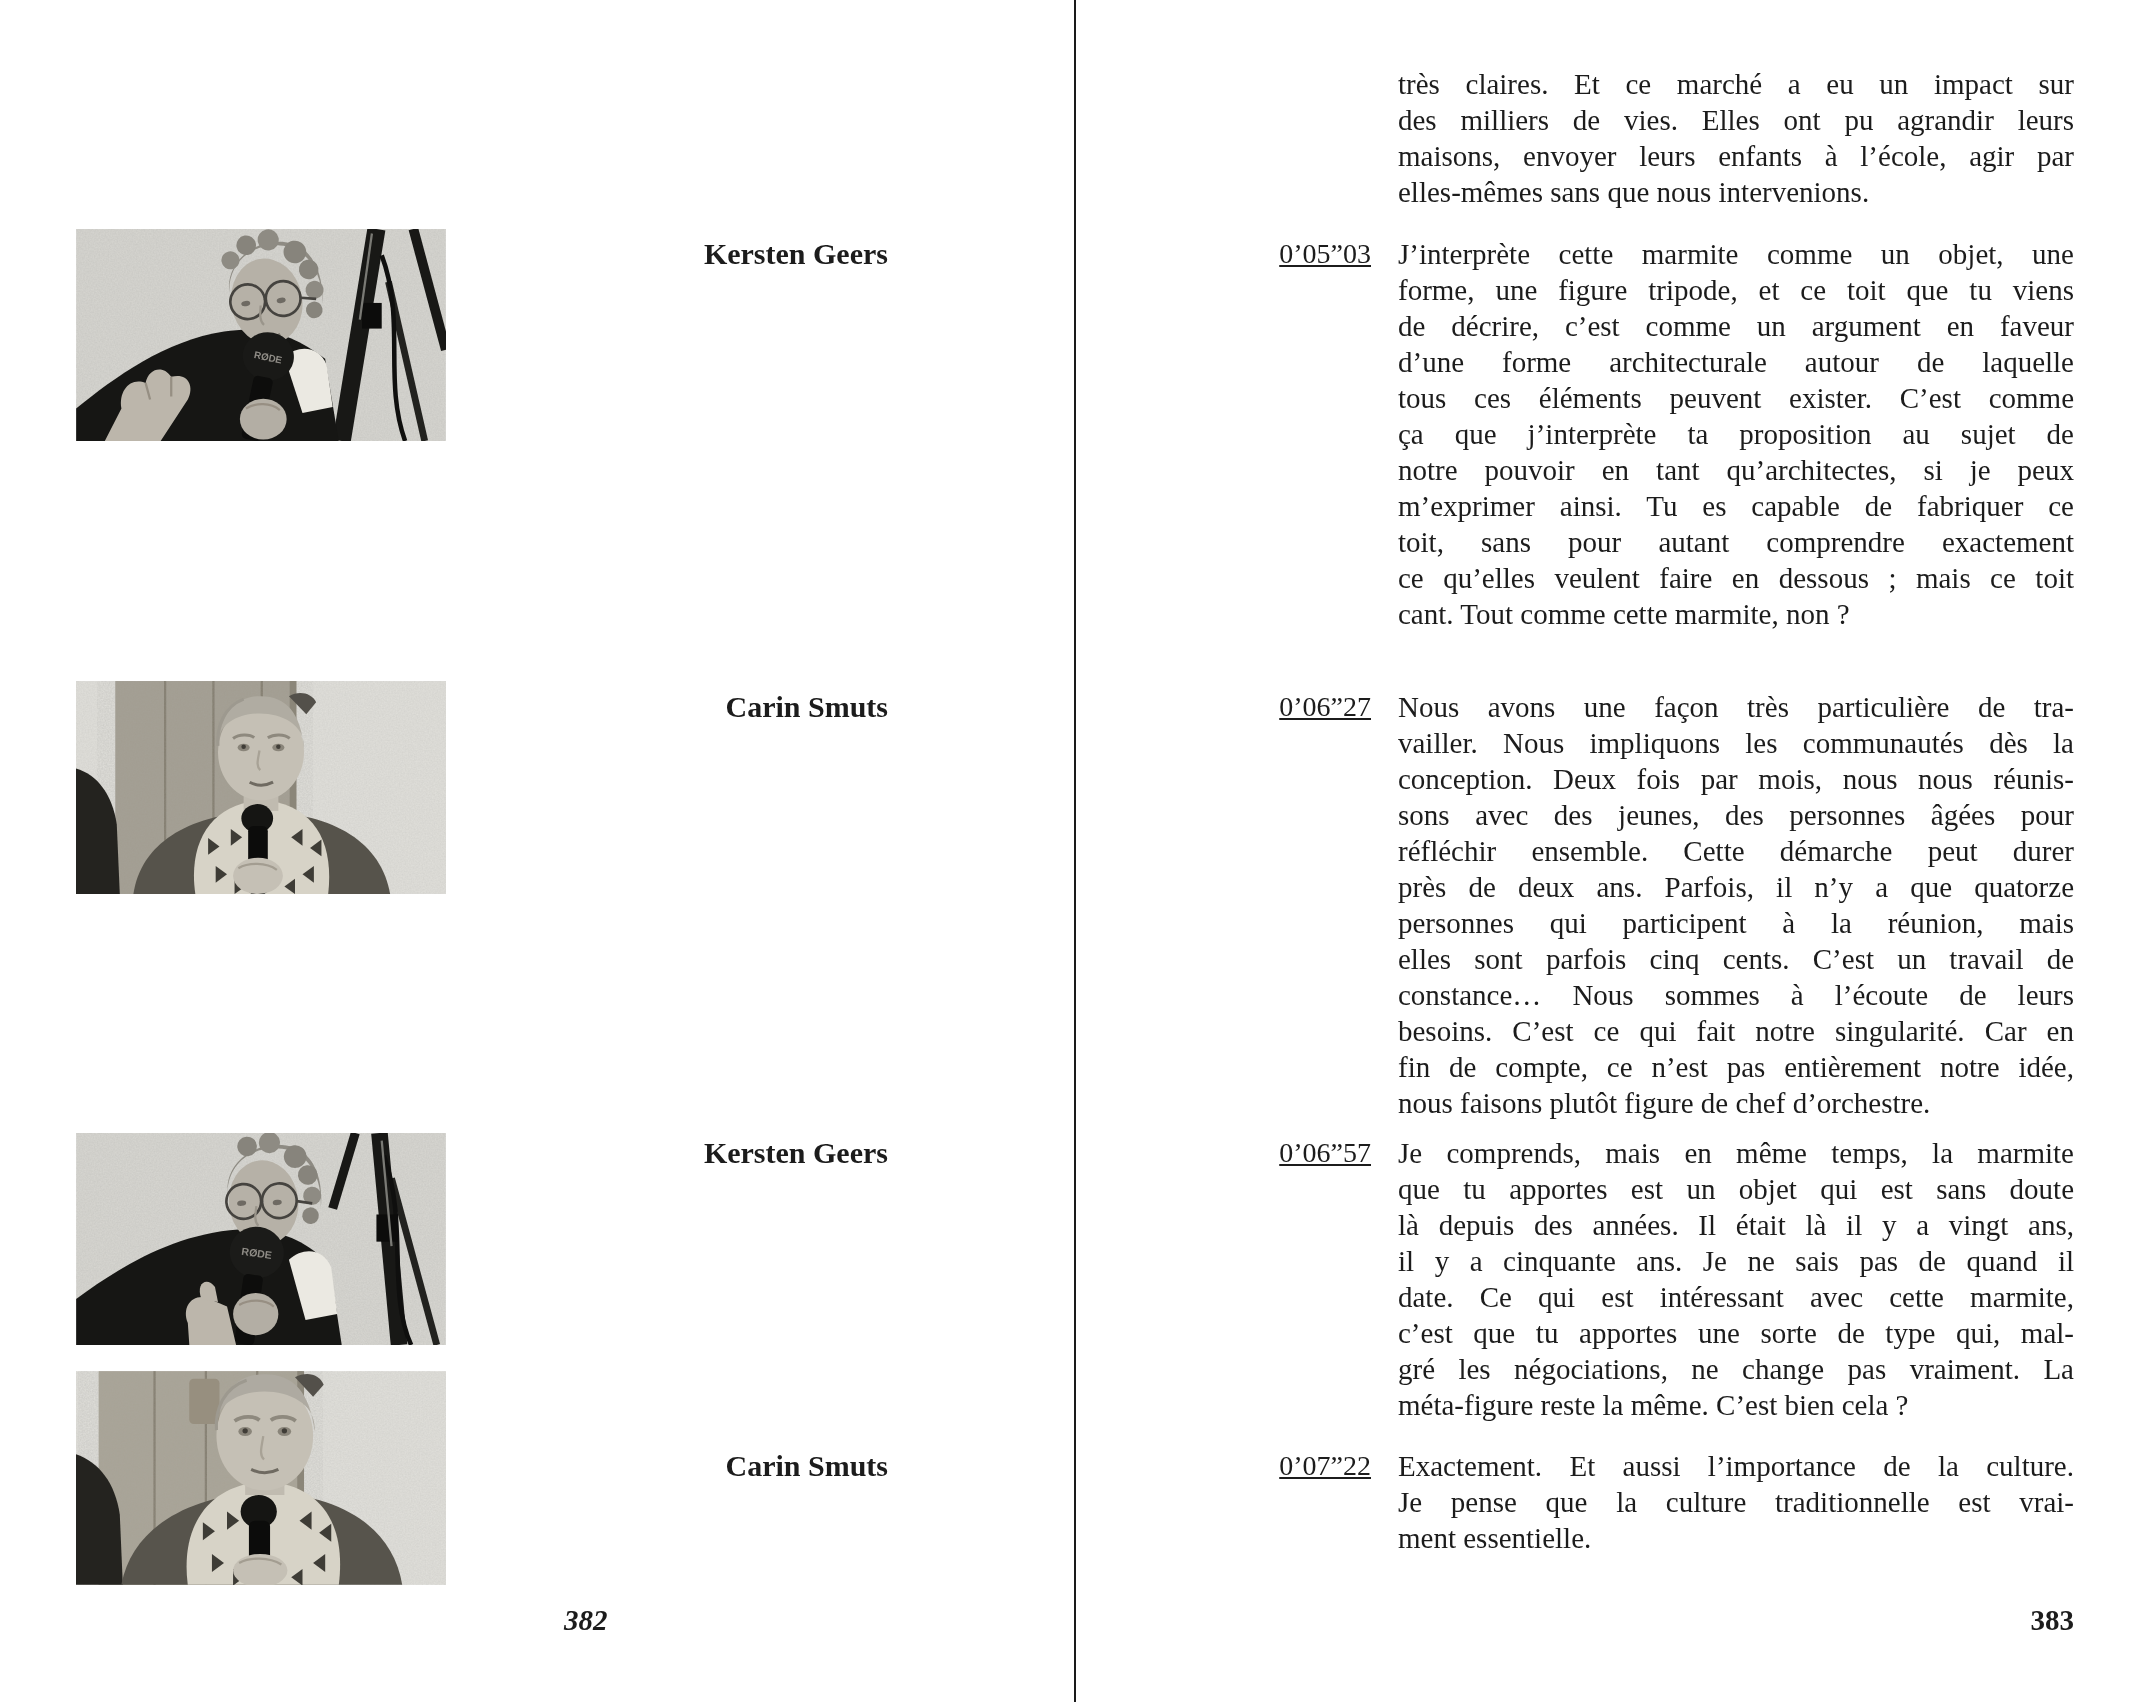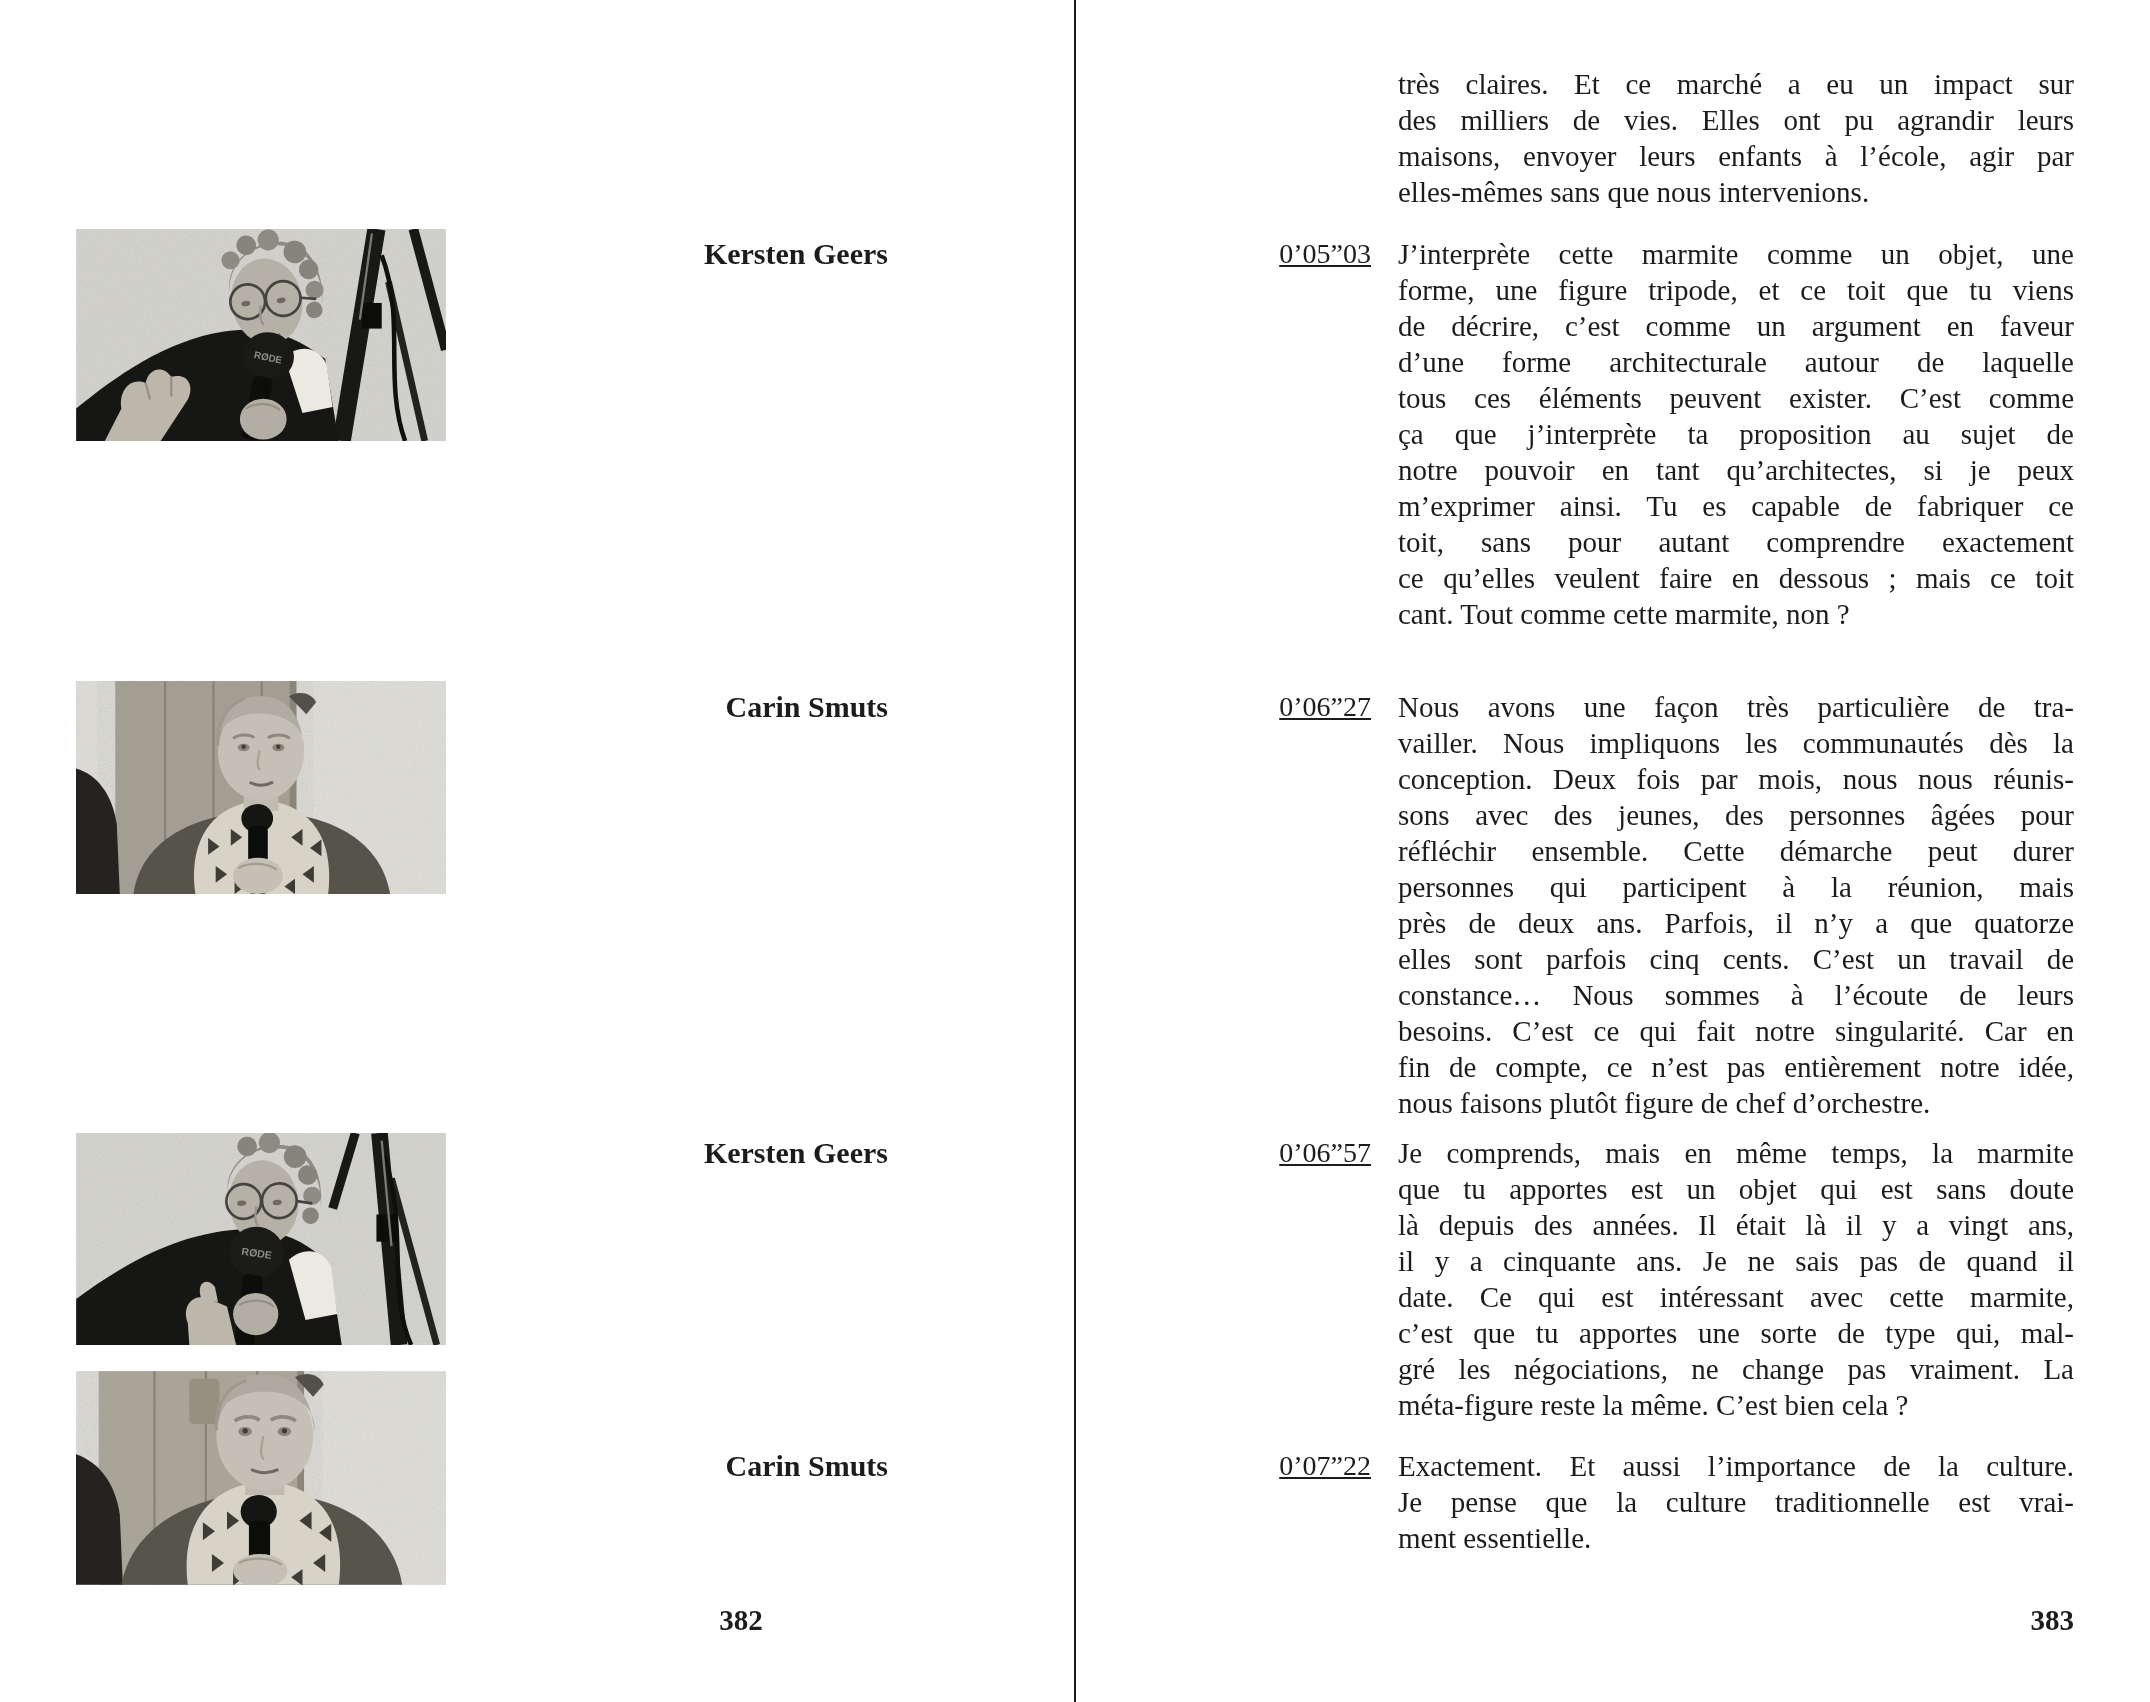--- a/index.html
+++ b/index.html
@@ -23,21 +23,21 @@
   }
   .para {
     position:absolute; left:1398px; top:0; width:676px;
     font-size:29px; line-height:36px;
   }
   .para .line { text-align:justify; text-align-last:justify; }
   .para .line.last { text-align-last:left; }
   .pagenum {
     position:absolute; font-weight:bold; font-size:29px; line-height:36px;
   }
-  .pagenum.left  { left:590px;  width:302px; text-align:center; top:1602px; }
+  .pagenum.left  { left:564px;  width:302px; text-align:left; top:1602px;font-style:italic; }
   .pagenum.right { left:1398px; width:676px; text-align:right; top:1602px; }
   svg text { font-family:"Liberation Sans", sans-serif; }
 </style>
 </head>
 <body>
 
 <div class="canvas">
 
   <div class="gutter"></div>
 
@@ -284,22 +284,22 @@
 
   <div class="entry" style="top:689px">
     <div class="speaker">Carin Smuts</div>
     <div class="timestamp">0’06”27</div>
     <div class="para">
         <div class="line">Nous avons une façon très particulière de tra-</div>
         <div class="line">vailler. Nous impliquons les communautés dès la</div>
         <div class="line">conception. Deux fois par mois, nous nous réunis-</div>
         <div class="line">sons avec des jeunes, des personnes âgées pour</div>
         <div class="line">réfléchir ensemble. Cette démarche peut durer</div>
+        <div class="line">près de deux ans. Parfois, il n’y a que quatorze</div>
         <div class="line">personnes qui participent à la réunion, mais</div>
-        <div class="line">près de deux ans. Parfois, il n’y a que quatorze</div>
         <div class="line">elles sont parfois cinq cents. C’est un travail de</div>
         <div class="line">constance… Nous sommes à l’écoute de leurs</div>
         <div class="line">besoins. C’est ce qui fait notre singularité. Car en</div>
         <div class="line">fin de compte, ce n’est pas entièrement notre idée,</div>
         <div class="line last">nous faisons plutôt figure de chef d’orchestre.</div>
       </div>
   </div>
 
   <div class="entry" style="top:1135px">
     <div class="speaker">Kersten Geers</div>

